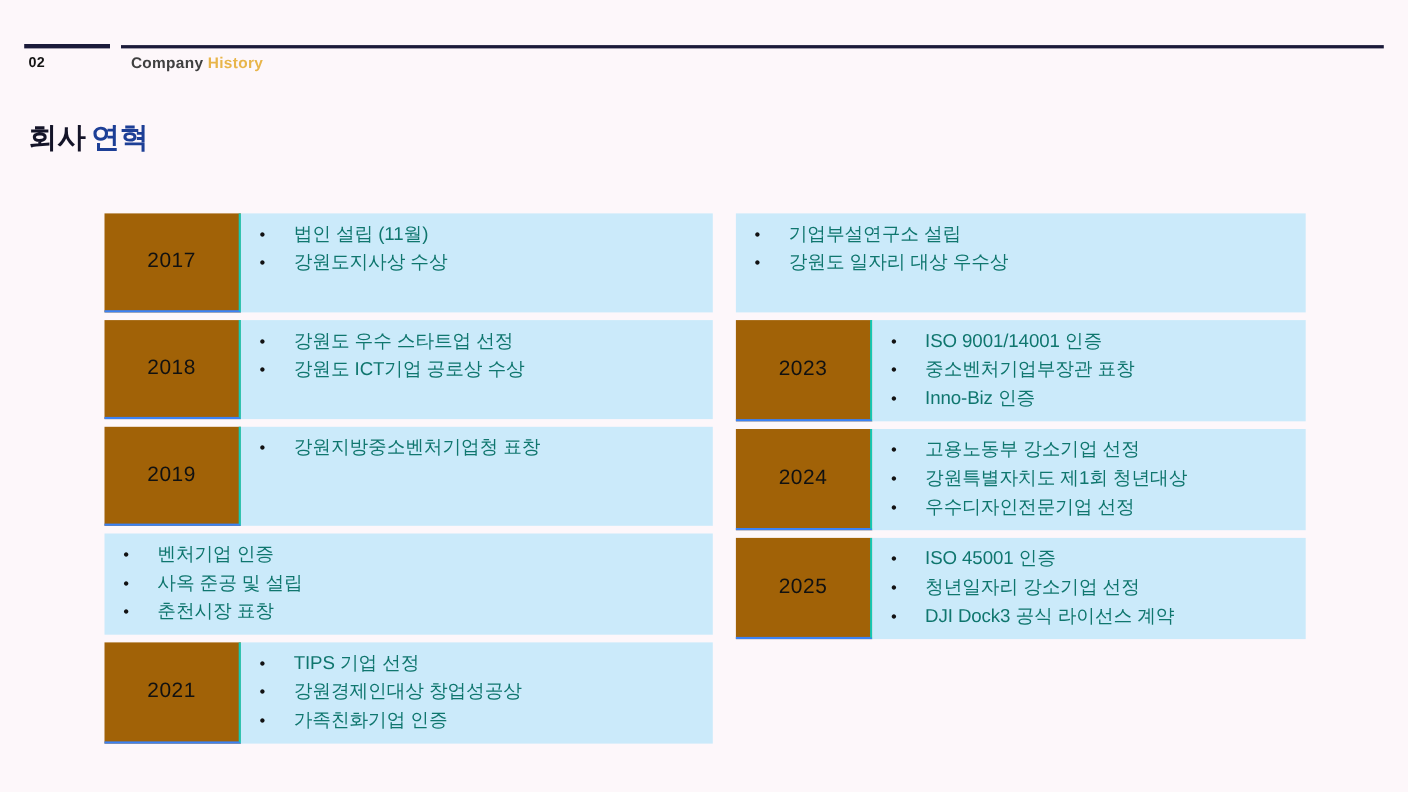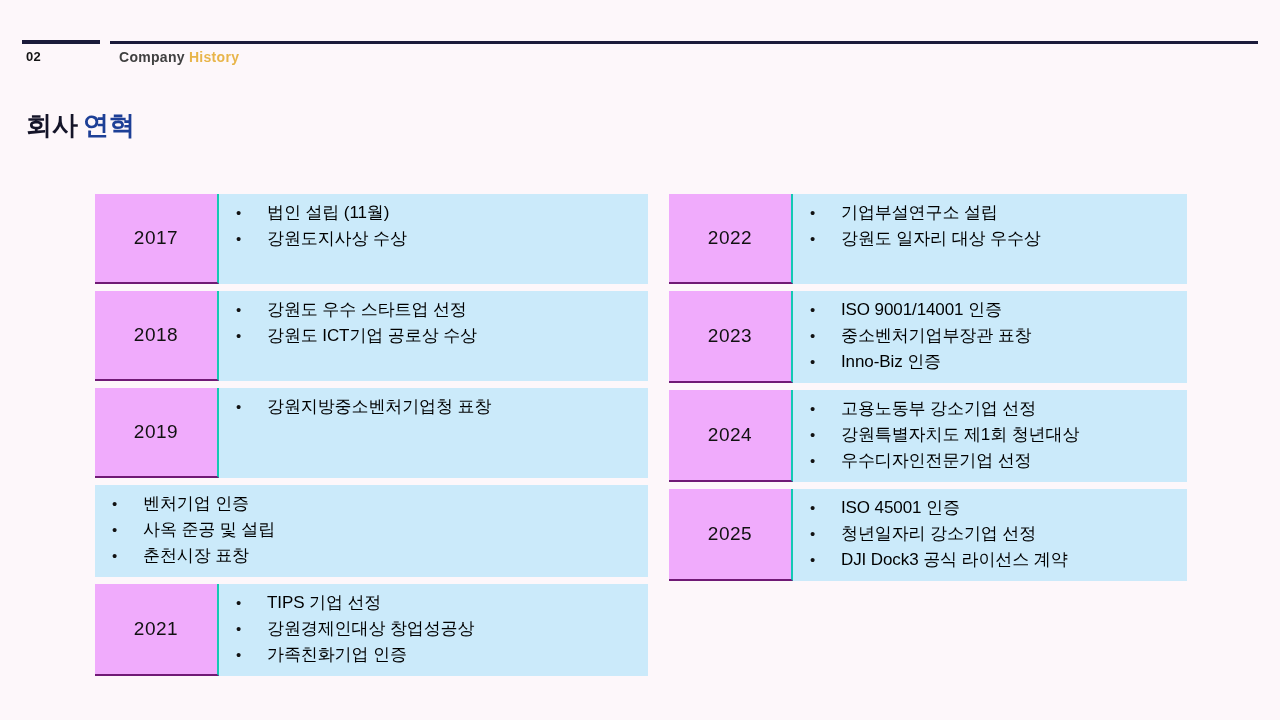--- a/index.html
+++ b/index.html
@@ -90,23 +90,23 @@
     display: flex;
     align-items: stretch;
     margin-bottom: 7px;
   }
   .hist-row.h2 { height: 90px; }
   .hist-row.h3 { height: 92px; }
 
   .year-cell {
     flex: 0 0 auto;
     width: 124px;
-    background: #f0abfc;
+    background: #a16207;
     border-right: 2px solid #14c8b4;
-    border-bottom: 2px solid #701a75;
+    border-bottom: 2px solid #3b82f6;
     display: flex;
     align-items: center;
     justify-content: center;
     box-sizing: border-box;
   }
   .col-right .year-cell { width: 124px; }
   .year-label {
     font-size: 19px;
     color: #111111;
     letter-spacing: .5px;
@@ -136,21 +136,21 @@
     color: #121212;
     font-size: 15px;
     line-height: 1;
     text-align: left;
     padding-left: 3px;
     box-sizing: border-box;
   }
   .item-text {
     flex: 1 1 auto;
     font-size: 17px;
-    color: #000000;
+    color: #0f766e;
     letter-spacing: -0.1px;
   }
 </style>
 </head>
 <body>
 
 <div class="page-header">
   <div class="rule-short"></div>
   <div class="rule-long"></div>
   <div class="section-number">02</div>
@@ -237,23 +237,20 @@
           </div>
           <div class="item-line">
             <span class="item-bullet">•</span>
             <span class="item-text">가족친화기업 인증</span>
           </div>
         </div>
       </div>
     </div>
   <div class="col col-right" id="col-right">
       <div class="hist-row h2">
-        <div class="year-cell">
-          <span class="year-label">2022</span>
-        </div>
         <div class="items-cell">
           <div class="item-line">
             <span class="item-bullet">•</span>
             <span class="item-text">기업부설연구소 설립</span>
           </div>
           <div class="item-line">
             <span class="item-bullet">•</span>
             <span class="item-text">강원도 일자리 대상 우수상</span>
           </div>
         </div>

